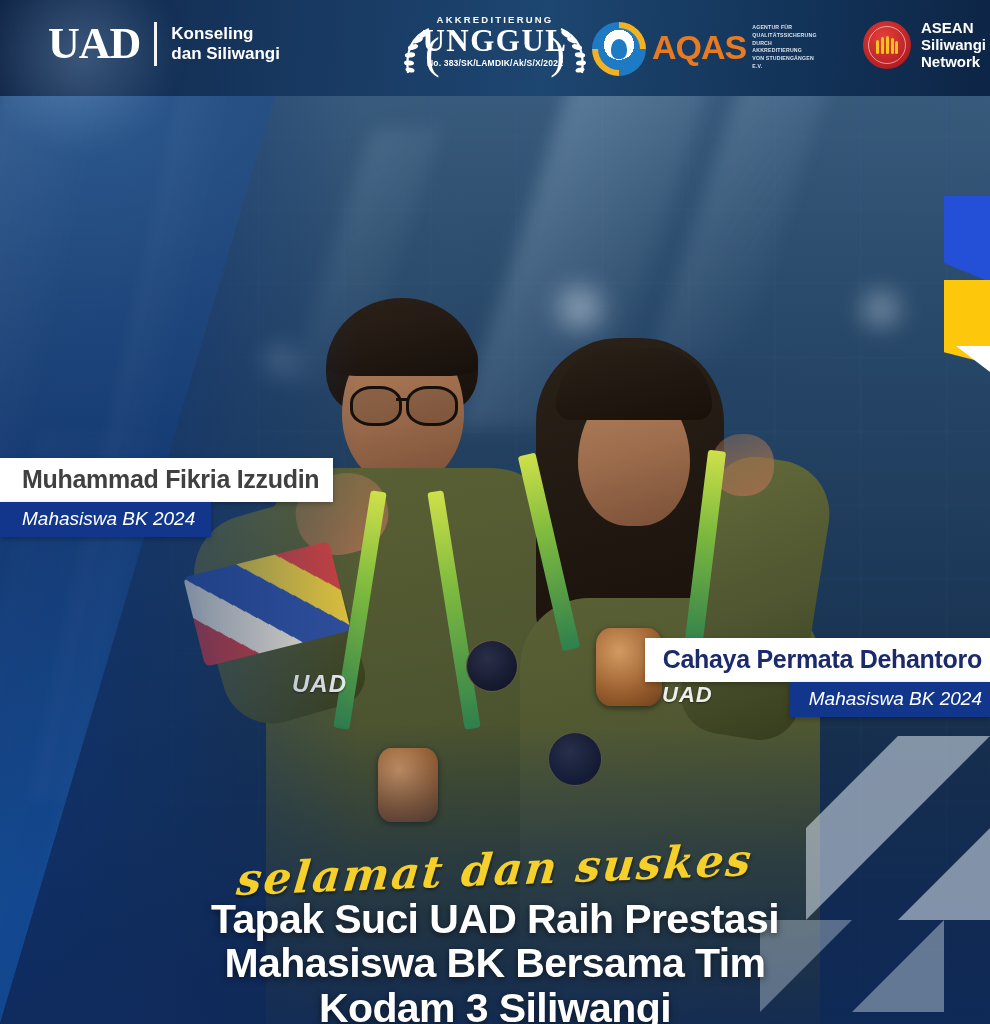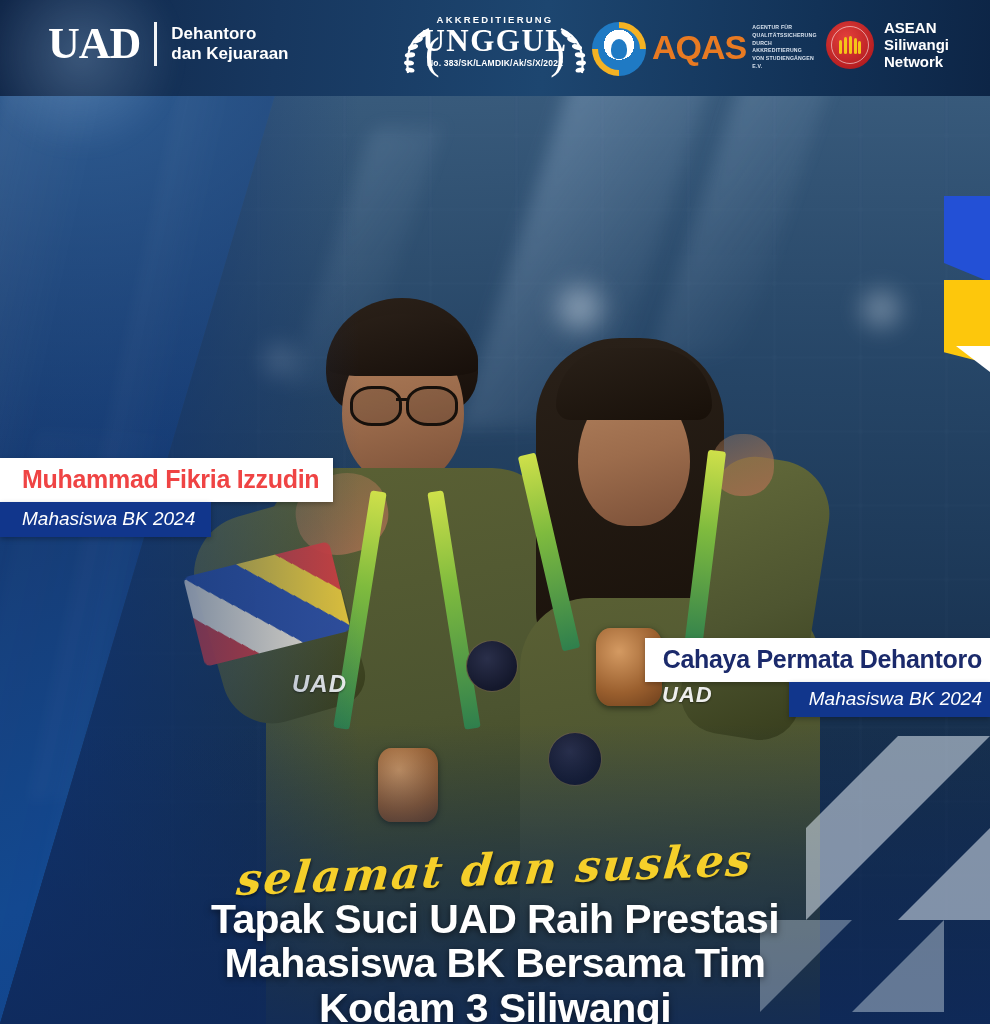--- a/index.html
+++ b/index.html
@@ -224,21 +224,21 @@
     width: 16px; height: 20px; border-radius: 50% 50% 40% 40%;
     background: #1f7ac4;
   }
 
   
   .aqas { position:absolute; left: 652px; top: 24px; display:flex; align-items:center; gap:6px; }
   .aqas-word { font-family:"Liberation Sans", sans-serif; font-weight:700; font-size: 34px; color:#e87a22; letter-spacing:-1px; line-height:1;}
   .aqas-sub { color:#d8e2ee; font-size:5.2px; line-height:1.5; font-weight:700; letter-spacing:.2px; width: 62px; text-transform: uppercase;}
 
   
-  .asean { position:absolute; left: 826px; top: 20px; display:flex; align-items:center; gap:10px; }
+  .asean { position:absolute; left: 863px; top: 20px; display:flex; align-items:center; gap:10px; }
   .asean-emblem { position:relative; width:48px; height:48px; border-radius:50%;
     background: radial-gradient(circle at 42% 36%, #e3403c, #b81f22 70%, #8f1418 100%);
     display:flex; align-items:center; justify-content:center;
   }
   .asean-ring { position:absolute; inset:5px; border-radius:50%; border:1.5px solid rgba(255,255,255,.55); }
   .asean-stalks { position:relative; width:22px; height:18px; }
   .asean-stalks i {
     position:absolute; bottom:0; width:2.6px; background:#f5c518; border-radius:2px; display:block;
   }
   .asean-text { color:#fff; font-size:15px; font-weight:700; line-height:1.12; }
@@ -260,21 +260,21 @@
   .t3 { right: 92px; bottom: 104px; width: 92px; height: 92px; clip-path: polygon(0 0, 100% 0, 0 100%); }
   .t4 { right: 0px;  bottom: 104px; width: 92px; height: 92px; clip-path: polygon(100% 0, 100% 100%, 0 100%); }
   .t5 { right: 46px; bottom: 12px;  width: 92px; height: 92px; clip-path: polygon(100% 0, 100% 100%, 0 100%); opacity:.75;}
   .t6 { right: 138px;bottom: 12px;  width: 92px; height: 92px; clip-path: polygon(0 0, 100% 0, 0 100%); opacity:.65;}
 
   
   .name-block { position:absolute; z-index: 50; }
 
   .nb-left { left: 0; top: 458px; }
   .nb-left .name-main {
-    background:#fff; color:#ef4444;
+    background:#fff; color:#404040;
     font-size: 25px; font-weight: 700; letter-spacing:-.3px;
     padding: 7px 14px 8px 22px; display:inline-block;
     box-shadow: 0 2px 5px rgba(0,0,0,.28);
   }
   .nb-left .name-sub {
     background:#11368c; color:#fff; font-style: italic;
     font-size: 19px; font-weight: 500;
     padding: 6px 16px 7px 22px; display:inline-block;
     box-shadow: 0 2px 5px rgba(0,0,0,.28);
   }
@@ -402,22 +402,22 @@
     <div class="tri t6"></div>
   </div>
 
   <div class="header">
     <div class="header-glow"></div>
 
     <div class="uad-logo">
       <span class="uad-word">UAD</span>
       <span class="uad-bar"></span>
       <span class="uad-sub">
-        <span style="display:block">Dehantoro</span>
-        <span style="display:block">dan Kejuaraan</span>
+        <span style="display:block">Konseling</span>
+        <span style="display:block">dan Siliwangi</span>
       </span>
     </div>
 
     <div class="unggul">
       <svg class="laurel laurel-l" viewBox="0 0 34 50">
         <path d="M30 3 C14 10 6 24 9 47" stroke="#fff" stroke-width="2.2" fill="none"></path>
         <g fill="#fff">
           <ellipse cx="25" cy="8" rx="5.2" ry="2.6" transform="rotate(-32 25 8)"></ellipse>
           <ellipse cx="19" cy="14" rx="5.2" ry="2.6" transform="rotate(-26 19 14)"></ellipse>
           <ellipse cx="14" cy="21" rx="5.2" ry="2.6" transform="rotate(-16 14 21)"></ellipse>

